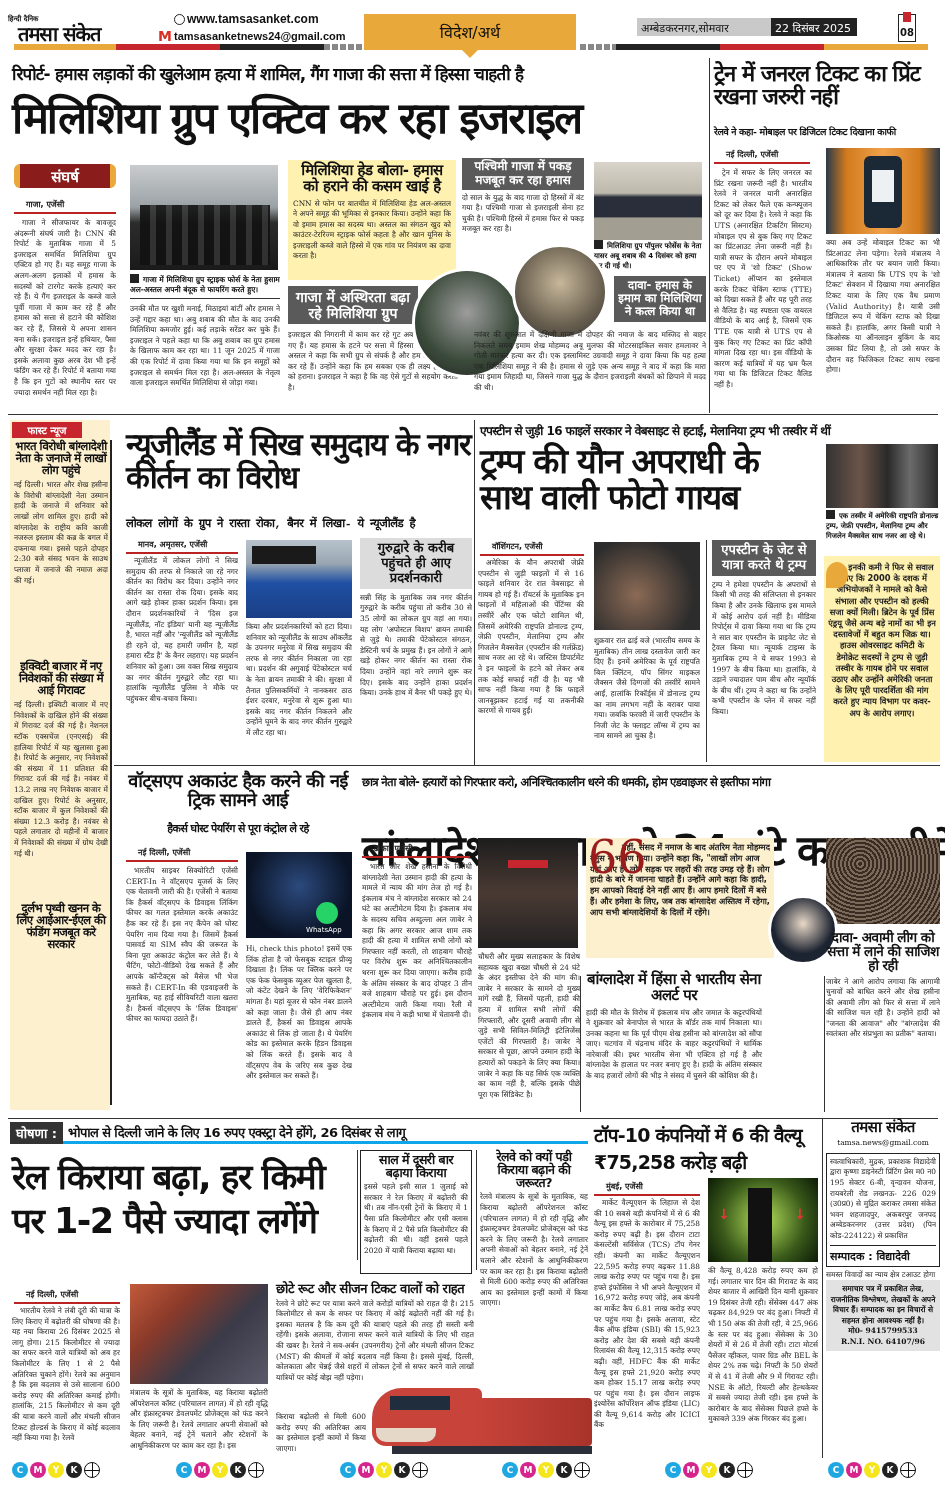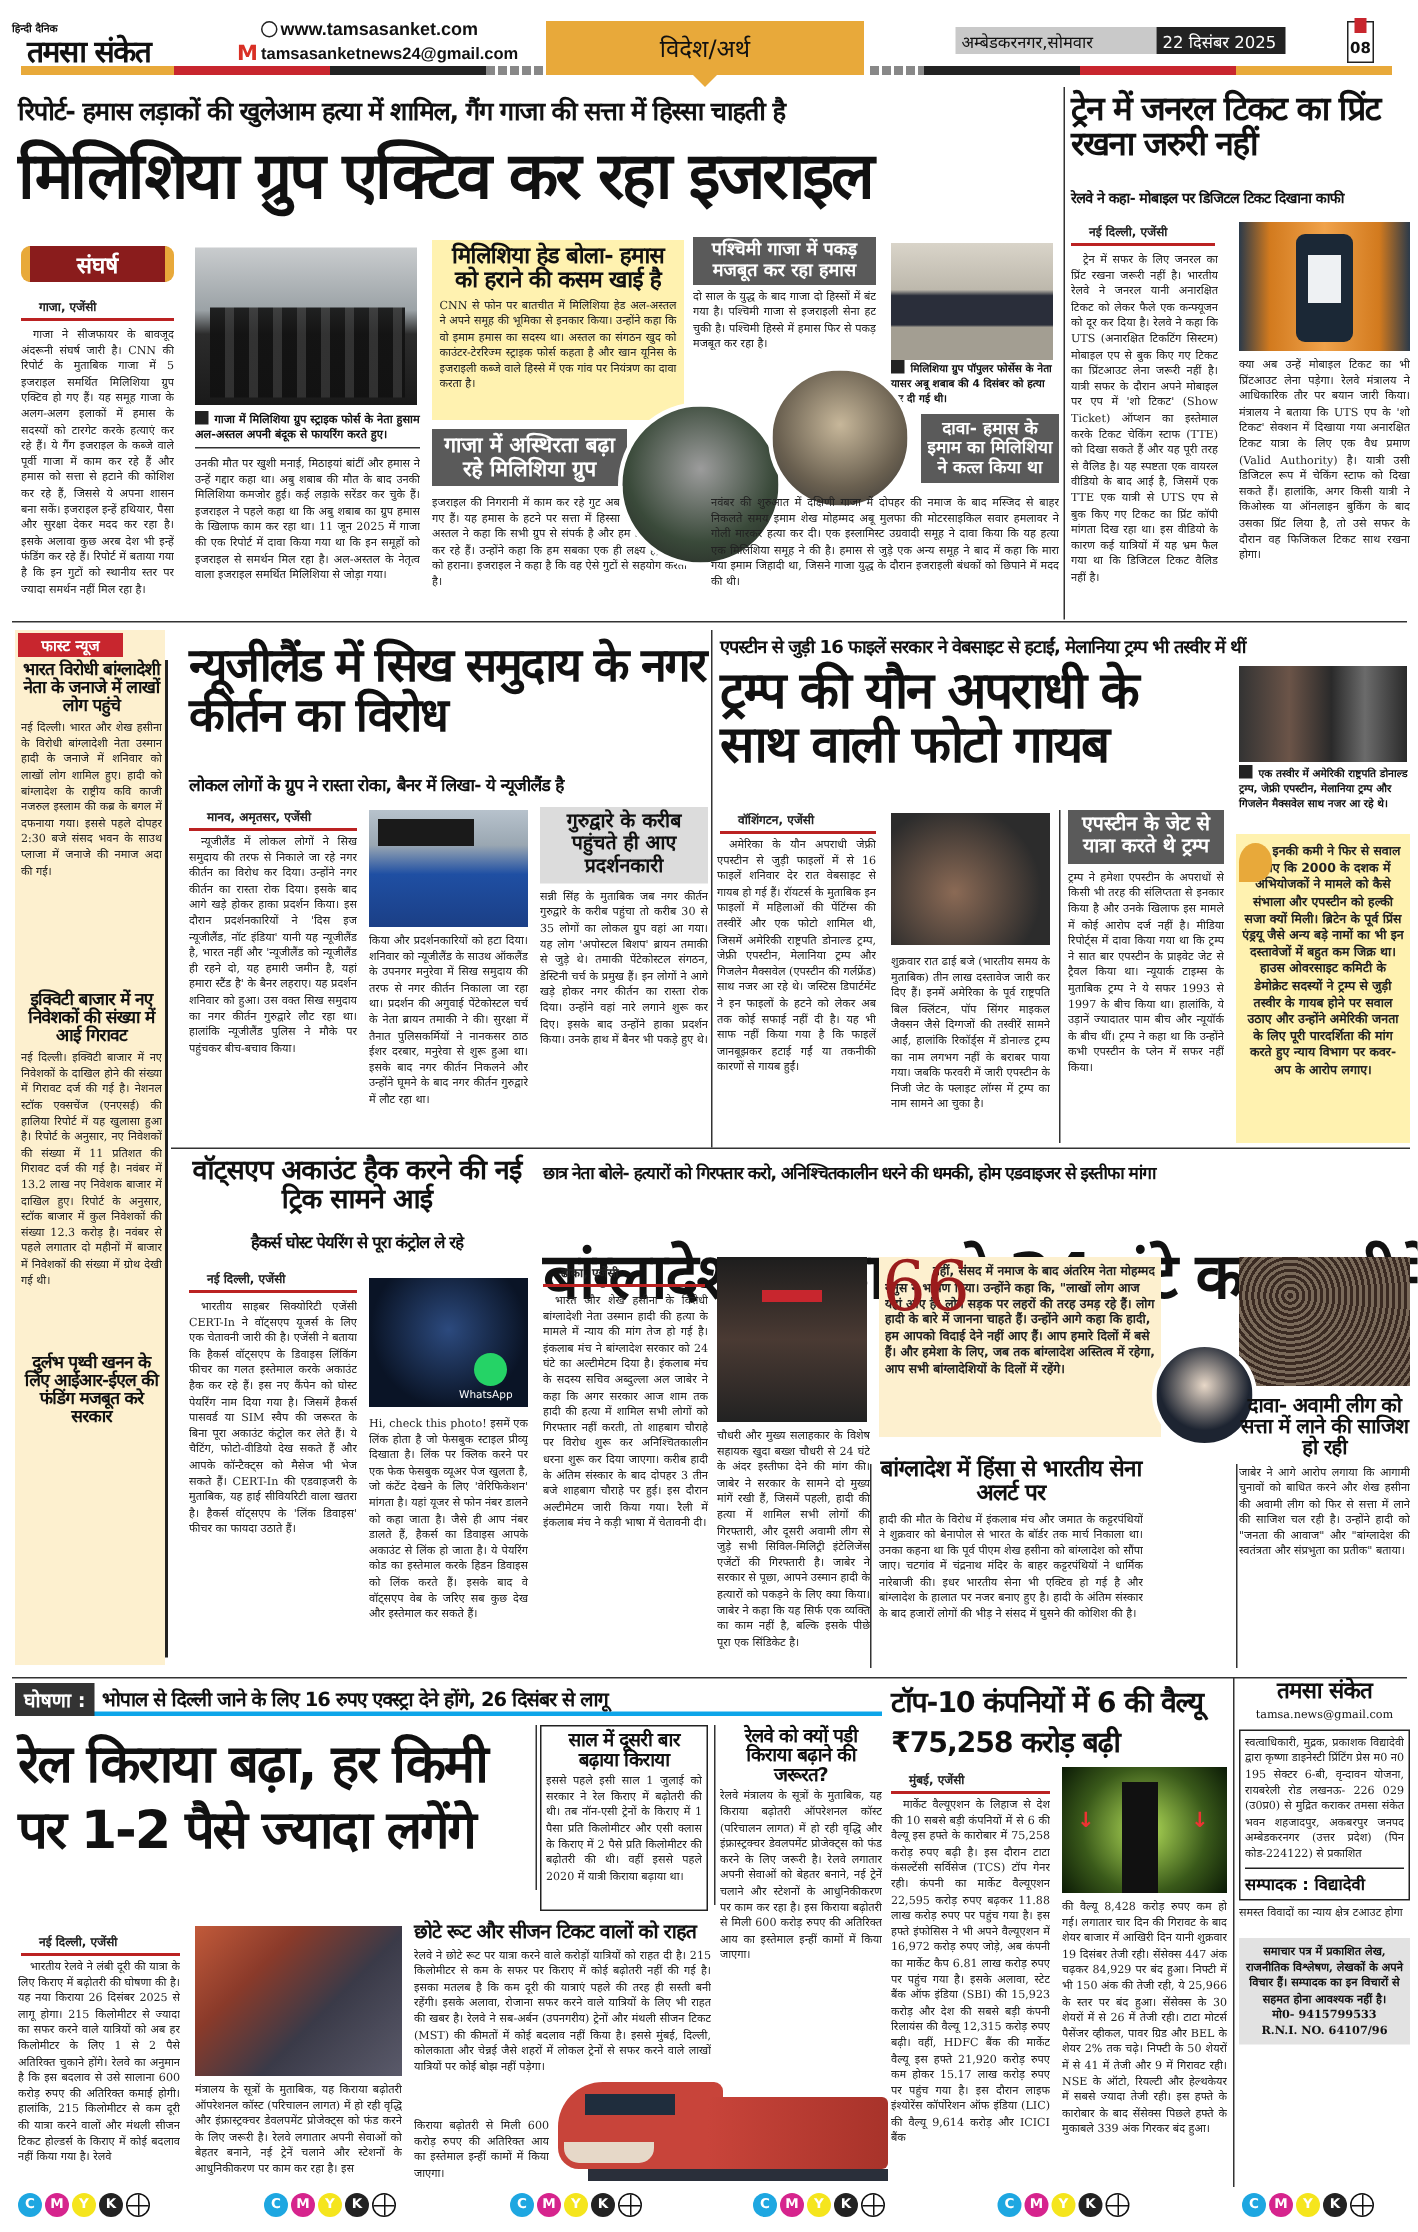--- a/index.html
+++ b/index.html
@@ -123,21 +123,21 @@
 <div class="abs" style="left:14px;top:660px;width:94px;">
   <div class="hl" style="font-size:11.5px;text-align:center;">इक्विटी बाजार में नए निवेशकों की संख्या में आई गिरावट</div>
   <div class="body-text" style="margin-top:4px;height:180px;">नई दिल्ली। इक्विटी बाजार में नए निवेशकों के दाखिल होने की संख्या में गिरावट दर्ज की गई है। नेशनल स्टॉक एक्सचेंज (एनएसई) की हालिया रिपोर्ट में यह खुलासा हुआ है। रिपोर्ट के अनुसार, नए निवेशकों की संख्या में 11 प्रतिशत की गिरावट दर्ज की गई है। नवंबर में 13.2 लाख नए निवेशक बाजार में दाखिल हुए। रिपोर्ट के अनुसार, स्टॉक बाजार में कुल निवेशकों की संख्या 12.3 करोड़ है। नवंबर से पहले लगातार दो महीनों में बाजार में निवेशकों की संख्या में ग्रोथ देखी गई थी।</div>
 </div>
 <div class="abs" style="left:14px;top:902px;width:94px;">
   <div class="hl" style="font-size:11.5px;text-align:center;">दुर्लभ पृथ्वी खनन के लिए आईआर-ईएल की फंडिंग मजबूत करे सरकार</div>
 </div>
 <div class="vline" style="left:110px;top:440px;height:665px;background:#222;width:2px;"></div>
 
 <div class="abs hl" style="left:126px;top:428px;width:348px;font-size:31px;letter-spacing:-1.5px;">न्यूजीलैंड में सिख समुदाय के नगर कीर्तन का विरोध</div>
-<div class="abs" style="left:126px;top:515px;width:350px;font-size:11.5px;font-weight:bold;white-space:nowrap;letter-spacing:-0.5px;">लोकल लोगों के ग्रुप ने रास्ता रोका, बैनर में लिखा- ये न्यूजीलैंड है</div>
+<div class="abs" style="left:126px;top:515px;width:350px;font-size:11.5px;font-weight:bold;white-space:nowrap;letter-spacing:-0.5px;font-family:Liberation Mono, monospace;">लोकल लोगों के ग्रुप ने रास्ता रोका, बैनर में लिखा- ये न्यूजीलैंड है</div>
 <div class="abs dateline" style="left:126px;top:538px;width:112px;">मानव, अमृतसर, एजेंसी</div>
 <div class="abs body-text" style="left:126px;top:556px;width:112px;height:206px;text-indent:8px;">न्यूजीलैंड में लोकल लोगों ने सिख समुदाय की तरफ से निकाले जा रहे नगर कीर्तन का विरोध कर दिया। उन्होंने नगर कीर्तन का रास्ता रोक दिया। इसके बाद आगे खड़े होकर हाका प्रदर्शन किया। इस दौरान प्रदर्शनकारियों ने 'दिस इज न्यूजीलैंड, नॉट इंडिया' यानी यह न्यूजीलैंड है, भारत नहीं और 'न्यूजीलैंड को न्यूजीलैंड ही रहने दो, यह हमारी जमीन है, यहां हमारा स्टैंड है' के बैनर लहराए। यह प्रदर्शन शनिवार को हुआ। उस वक्त सिख समुदाय का नगर कीर्तन गुरुद्वारे लौट रहा था। हालांकि न्यूजीलैंड पुलिस ने मौके पर पहुंचकर बीच-बचाव किया।</div>
 <div class="abs photo" style="left:246px;top:540px;width:106px;height:78px;background:linear-gradient(180deg,#b7c2cc 0%,#9aa7b2 30%,#1f4fa3 55%,#1b3f86 100%);">
   <div class="abs" style="left:6px;top:6px;width:64px;height:18px;background:#1a1a1a;"></div>
 </div>
 <div class="abs body-text" style="left:246px;top:622px;width:106px;height:140px;">किया और प्रदर्शनकारियों को हटा दिया। शनिवार को न्यूजीलैंड के साउथ ऑकलैंड के उपनगर मनुरेवा में सिख समुदाय की तरफ से नगर कीर्तन निकाला जा रहा था। प्रदर्शन की अगुवाई पेंटेकोस्टल चर्च के नेता ब्रायन तमाकी ने की। सुरक्षा में तैनात पुलिसकर्मियों ने नानकसर ठाठ ईशर दरबार, मनुरेवा से शुरू हुआ था। इसके बाद नगर कीर्तन निकलने और उन्होंने घूमने के बाद नगर कीर्तन गुरुद्वारे में लौट रहा था।</div>
 <div class="abs" style="left:360px;top:538px;width:112px;height:225px;">
   <div class="greybox" style="font-size:13px;padding:3px;background:#dcdcdc;color:#111;">गुरुद्वारे के करीब पहुंचते ही आए प्रदर्शनकारी</div>
   <div class="body-text" style="margin-top:4px;height:160px;">सन्नी सिंह के मुताबिक जब नगर कीर्तन गुरुद्वारे के करीब पहुंचा तो करीब 30 से 35 लोगों का लोकल ग्रुप वहां आ गया। यह लोग 'अपोस्टल बिशप' ब्रायन तमाकी से जुड़े थे। तमाकी पेंटेकोस्टल संगठन, डेस्टिनी चर्च के प्रमुख हैं। इन लोगों ने आगे खड़े होकर नगर कीर्तन का रास्ता रोक दिया। उन्होंने वहां नारे लगाने शुरू कर दिए। इसके बाद उन्होंने हाका प्रदर्शन किया। उनके हाथ में बैनर भी पकड़े हुए थे।</div>
 </div>
@@ -247,21 +247,21 @@
 <div class="vline" style="left:822px;top:1118px;height:340px;"></div>
 
 <div class="abs" style="left:826px;top:1120px;width:114px;">
   <div class="hl" style="font-size:15px;text-align:center;">तमसा संकेत</div>
   <div style="font-size:7.5px;text-align:center;margin-top:2px;font-family:'DejaVu Serif',serif;">tamsa.news@gmail.com</div>
   <div style="margin-top:6px;border:1px solid #222;padding:3px;">
     <div class="body-text" style="height:auto;">स्वत्वाधिकारी, मुद्रक, प्रकाशक विद्यादेवी द्वारा कृष्णा डाइनेस्टी प्रिंटिंग प्रेस म0 न0 195 सेक्टर 6-बी, वृन्दावन योजना, रायबरेली रोड लखनऊ- 226 029 (उ0प्र0) से मुद्रित कराकर तमसा संकेत भवन शहजादपुर, अकबरपुर जनपद अम्बेडकरनगर (उत्तर प्रदेश) (पिन कोड-224122) से प्रकाशित</div>
     <div style="border-top:1px solid #222;margin-top:3px;padding-top:2px;font-size:11px;font-weight:bold;">सम्पादक : विद्यादेवी</div>
   </div>
   <div class="body-text" style="margin-top:3px;">समस्त विवादों का न्याय क्षेत्र टआउट होगा</div>
-  <div style="margin-top:12px;background:#e2e2e2;padding:4px;text-align:center;font-size:7.5px;line-height:10.5px;font-weight:bold;font-family:'DejaVu Serif',serif;">
+  <div style="margin-top:0;background:#e2e2e2;padding:4px;text-align:center;font-size:7.5px;line-height:10.5px;font-weight:bold;font-family:'DejaVu Serif',serif;">
     <div>समाचार पत्र में प्रकाशित लेख, राजनीतिक विश्लेषण, लेखकों के अपने विचार हैं। सम्पादक का इन विचारों से सहमत होना आवश्यक नहीं है।</div>
     <div>मो0- 9415799533</div>
     <div>R.N.I. NO. 64107/96</div>
   </div>
 </div>
 
 <div class="cmyk" style="left:12px;">
   <span style="background:#1ea7e1;">C</span>
     <span style="background:#d6248d;">M</span>
     <span style="background:#f5e51d;">Y</span>

